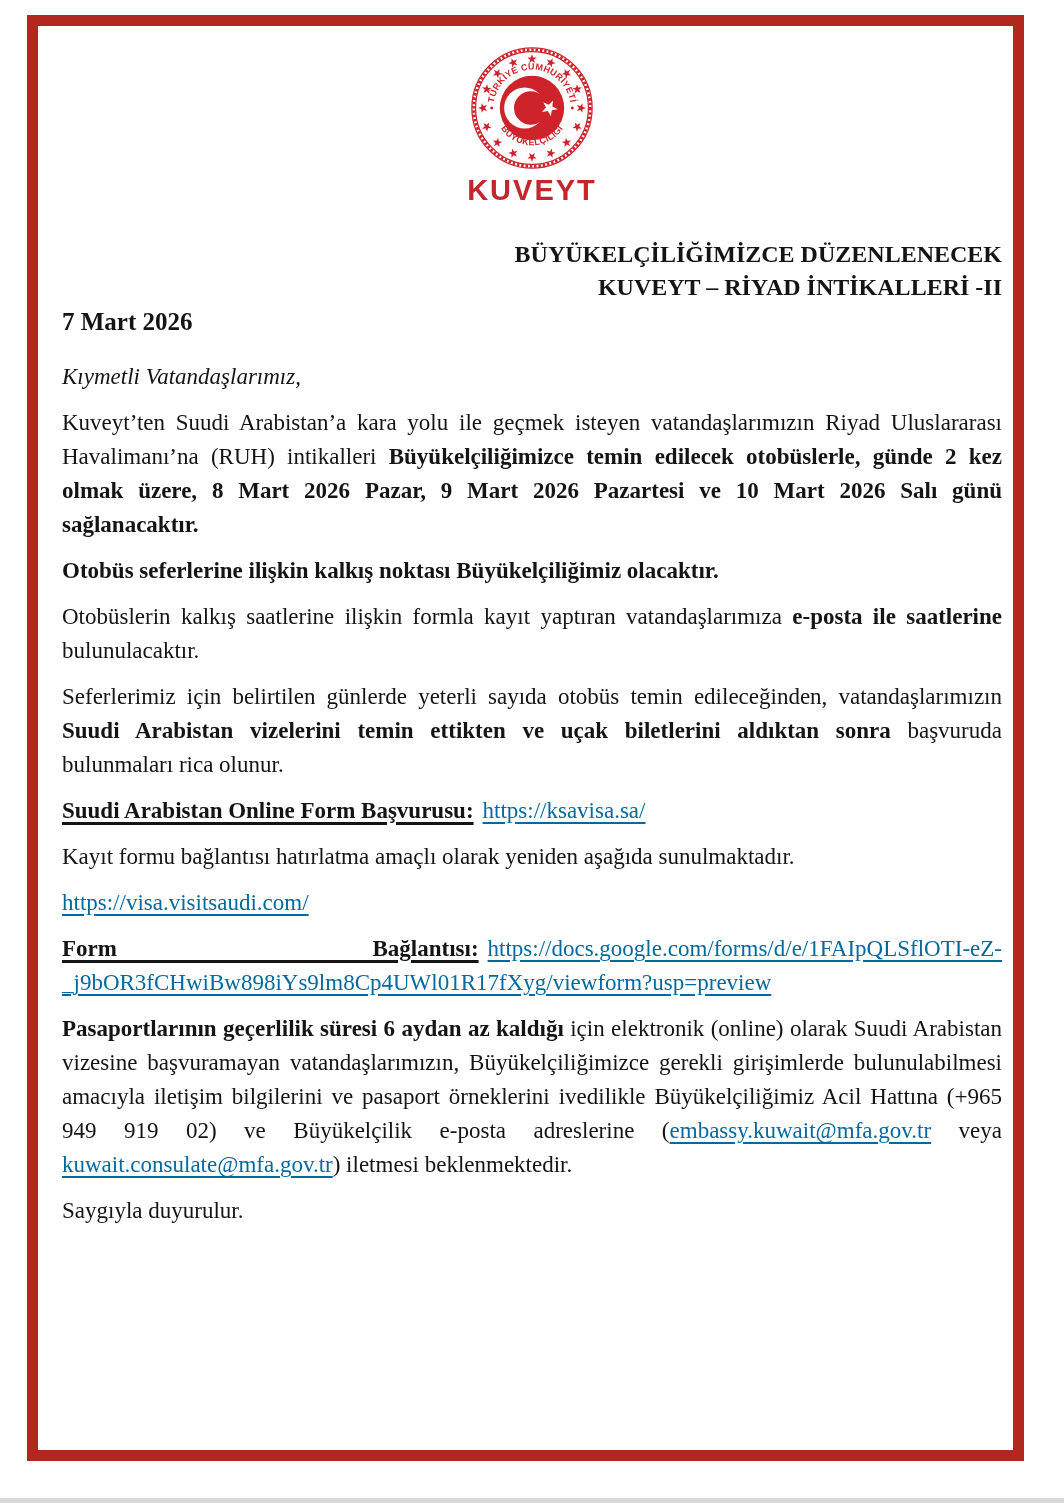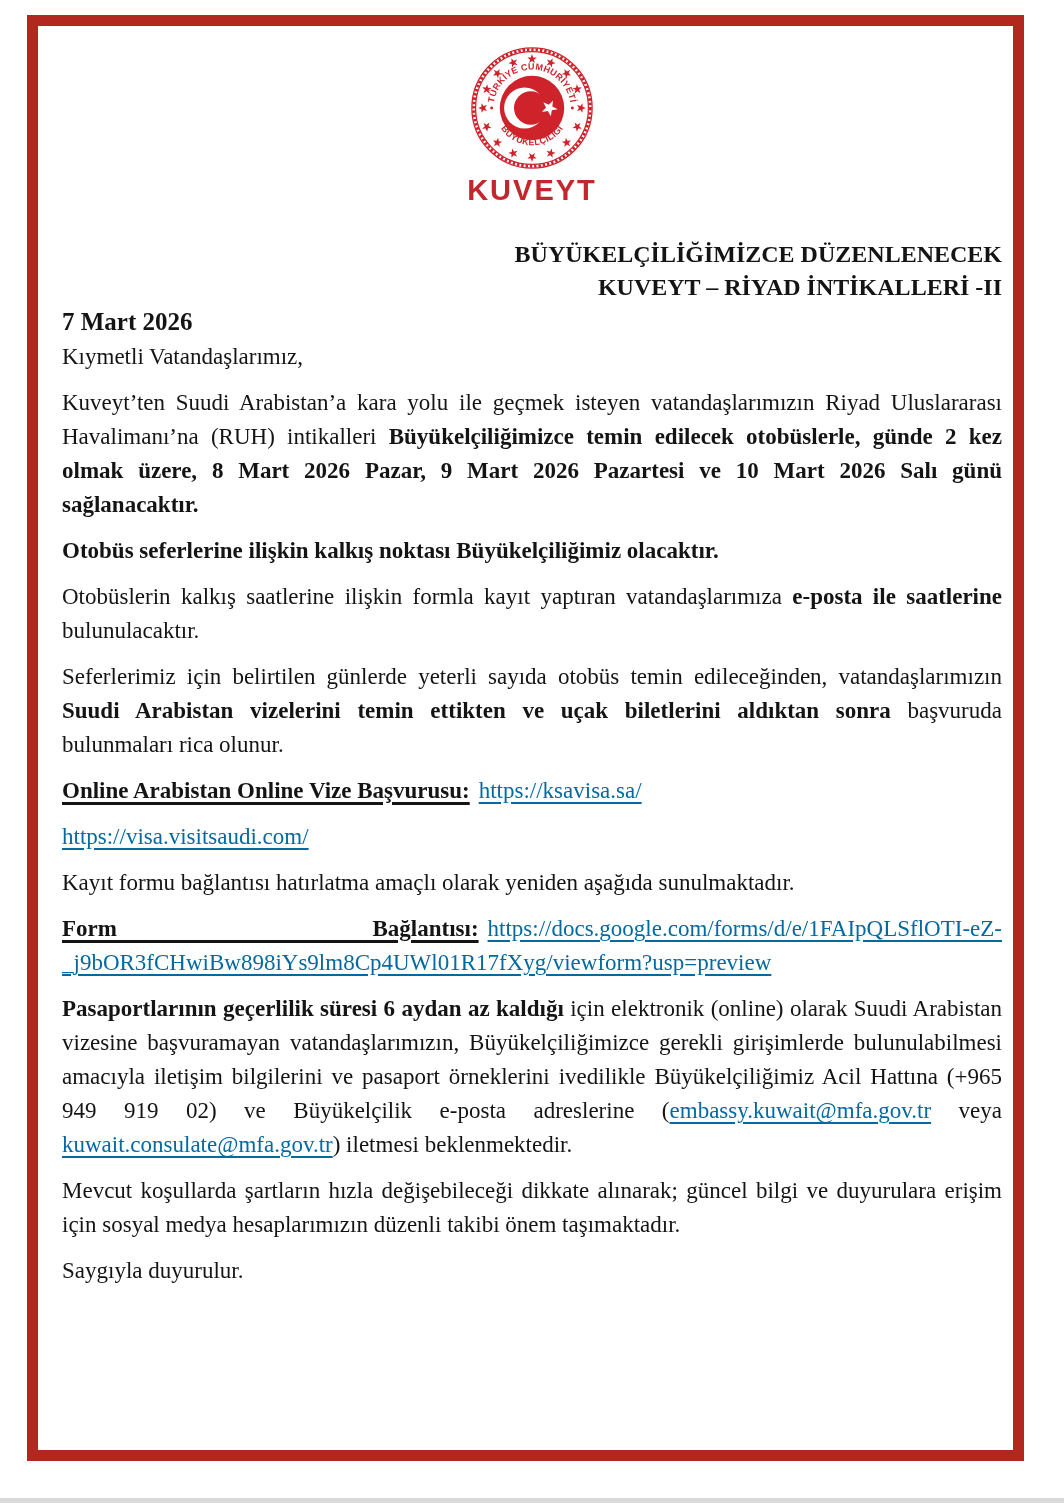--- a/index.html
+++ b/index.html
@@ -19,21 +19,21 @@
     padding:10px 12px 0 25px;
   }
   .emblem{display:block;margin:10px auto 0;}
   .kuveyt{
     text-align:center;font-family:"Liberation Sans", sans-serif;font-weight:bold;
     font-size:29px;line-height:32px;letter-spacing:2px;color:#c2272d;margin-top:4px;
   }
   .title{margin-top:32px;text-align:right;font-weight:bold;font-size:24px;line-height:33px;}
   .date{font-weight:bold;font-size:25px;margin-top:4px;}
   .para{font-size:23px;line-height:34px;text-align:justify;margin:0 0 12px 0;}
-  .para.first{margin-top:4px;}
+  .para.first{margin-top:24px;font-style:italic;}
   .b{font-weight:bold;}
   .lbl{
     font-weight:bold;text-decoration:underline;text-decoration-thickness:2.5px;
     text-underline-offset:4px;margin-right:9px;
   }
   .lnk{color:#0369a1;text-decoration:underline;text-underline-offset:4px;cursor:pointer;}
 </style>
 </head>
 <body>
 
@@ -100,30 +100,29 @@
 
     <p class="para"><span>Kuveyt’ten Suudi Arabistan’a kara yolu ile geçmek isteyen vatandaşlarımızın Riyad Uluslararası Havalimanı’na (RUH) intikalleri </span><span class="b">Büyükelçiliğimizce temin edilecek otobüslerle, günde 2 kez olmak üzere, 8 Mart 2026 Pazar, 9 Mart 2026 Pazartesi ve 10 Mart 2026 Salı günü sağlanacaktır.</span></p>
 
     <p class="para"><span class="b">Otobüs seferlerine ilişkin kalkış noktası Büyükelçiliğimiz olacaktır.</span></p>
 
     <p class="para"><span>Otobüslerin kalkış saatlerine ilişkin formla kayıt yaptıran vatandaşlarımıza </span><span class="b">e-posta ile saatlerine</span><span> bulunulacaktır.</span></p>
 
 
     <p class="para"><span>Seferlerimiz için belirtilen günlerde yeterli sayıda otobüs temin edileceğinden, vatandaşlarımızın </span><span class="b">Suudi Arabistan vizelerini temin ettikten ve uçak biletlerini aldıktan sonra</span><span> başvuruda bulunmaları rica olunur.</span></p>
 
-    <p class="para"><span class="lbl">Online Arabistan Online Vize Başvurusu:</span><a class="lnk">https://ksavisa.sa/</a></p>
+    <p class="para"><span class="lbl">Suudi Arabistan Online Form Başvurusu:</span><a class="lnk">https://ksavisa.sa/</a></p>
+
+    <p class="para"><span>Kayıt formu bağlantısı hatırlatma amaçlı olarak yeniden aşağıda sunulmaktadır.</span></p>
 
     <p class="para"><a class="lnk">https://visa.visitsaudi.com/</a></p>
-
-    <p class="para"><span>Kayıt formu bağlantısı hatırlatma amaçlı olarak yeniden aşağıda sunulmaktadır.</span></p>
 
     <p class="para"><span class="lbl">Form Bağlantısı:</span><a class="lnk"><span>https://docs.google.com/forms/d/e/1FAIpQLSflOTI-eZ-</span><span>_j9bOR3fCHwiBw898iYs9lm8Cp4UWl01R17fXyg/viewform?usp=preview</span></a></p>
 
     <p class="para"><span class="b">Pasaportlarının geçerlilik süresi 6 aydan az kaldığı</span><span> için elektronik (online) olarak Suudi Arabistan vizesine başvuramayan vatandaşlarımızın, Büyükelçiliğimizce gerekli girişimlerde bulunulabilmesi amacıyla iletişim bilgilerini ve pasaport örneklerini ivedilikle Büyükelçiliğimiz Acil Hattına (+965 949 919 02) ve Büyükelçilik e-posta adreslerine (</span><a class="lnk">embassy.kuwait@mfa.gov.tr</a><span> veya </span><a class="lnk">kuwait.consulate@mfa.gov.tr</a><span>) iletmesi beklenmektedir.</span></p>
 
-    <p class="para"><span>Mevcut koşullarda şartların hızla değişebileceği dikkate alınarak; güncel bilgi ve duyurulara erişim için sosyal medya hesaplarımızın düzenli takibi önem taşımaktadır.</span></p>
 
     <p class="para"><span>Saygıyla duyurulur.</span></p>
 
   </div>
 
   <div class="bottom-strip"></div>
 </div>
 
 </body></html>

